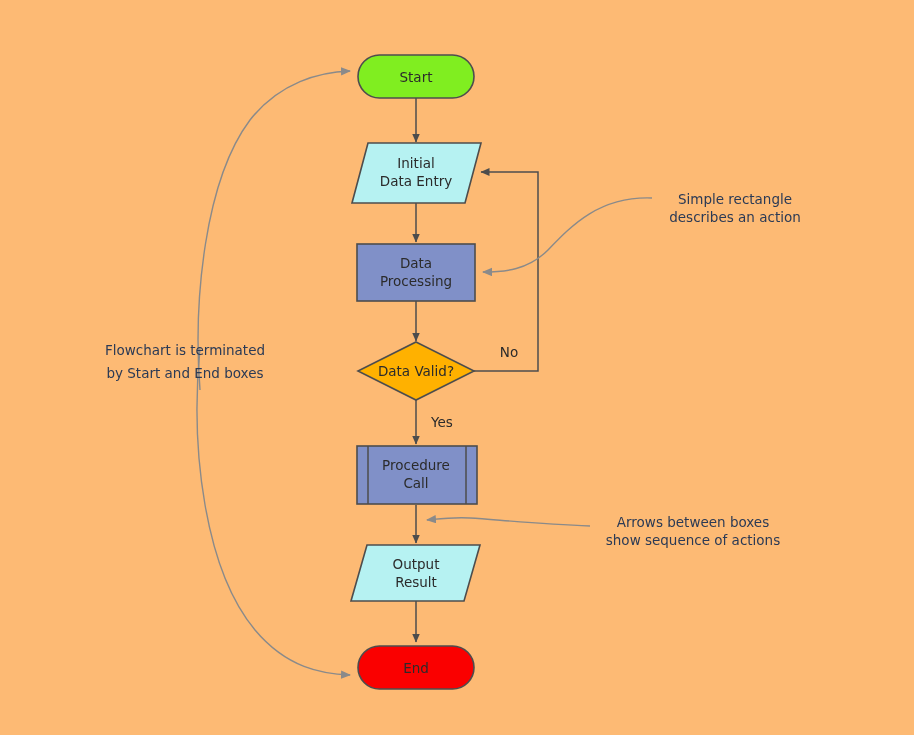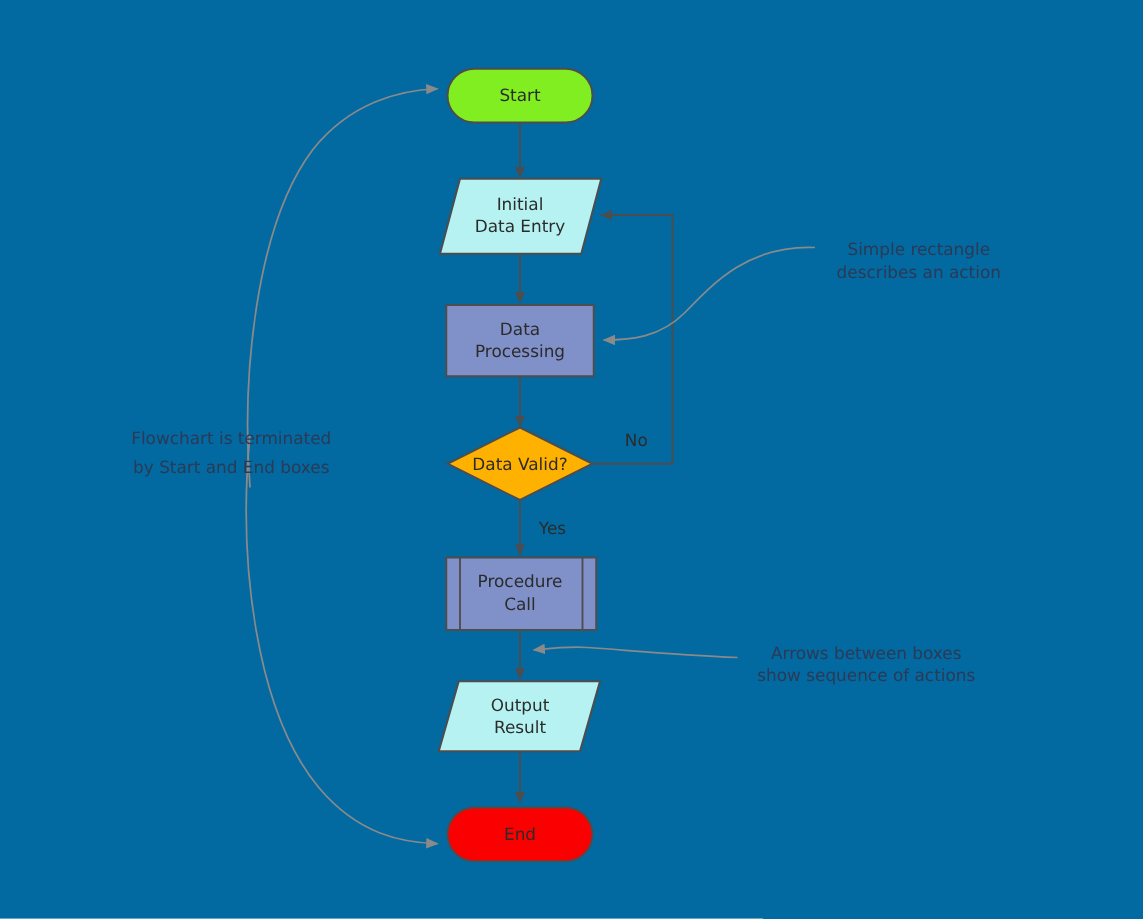--- a/index.html
+++ b/index.html
@@ -11,21 +11,21 @@
   body {
     width: 914px;
     height: 735px;
     overflow: hidden;
     font-family: "DejaVu Sans", sans-serif;
   }
   #stage {
     position: relative;
     width: 914px;
     height: 735px;
-    background: #0369a1;
+    background: #fdba74;
   }
   svg#flow {
     position: absolute;
     left: 0;
     top: 0;
     width: 914px;
     height: 735px;
   }
   .shape-label {
     font-family: "DejaVu Sans", sans-serif;

